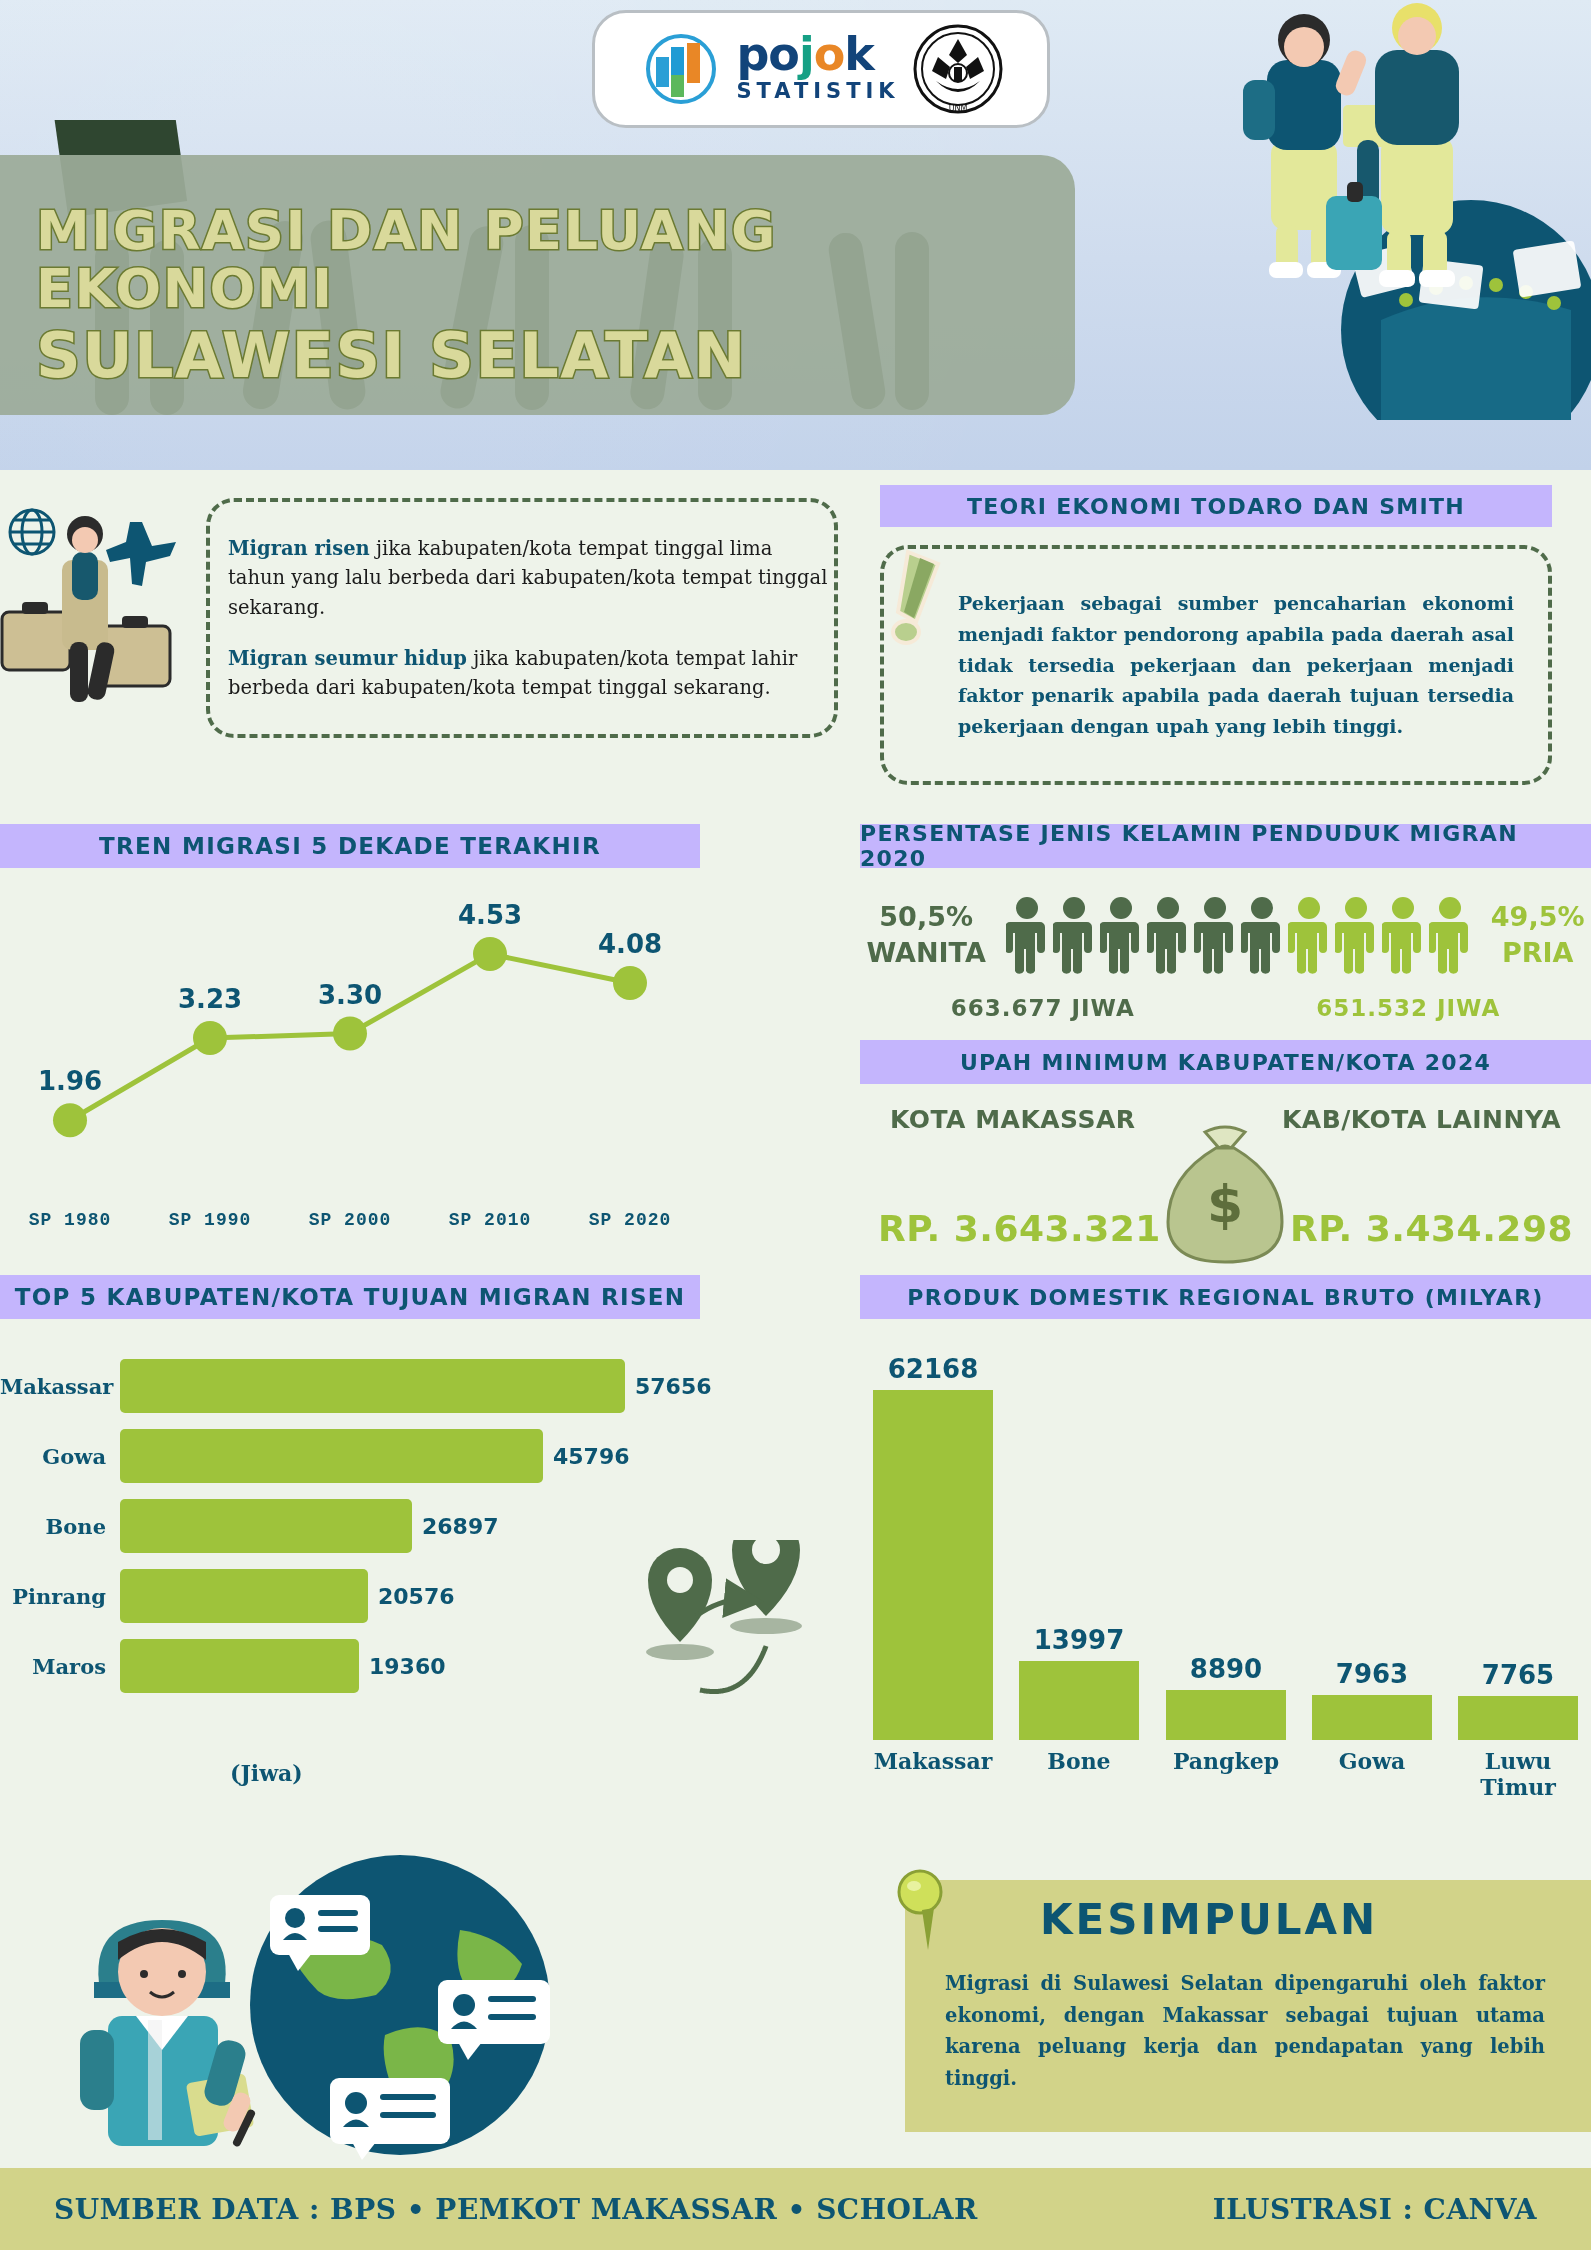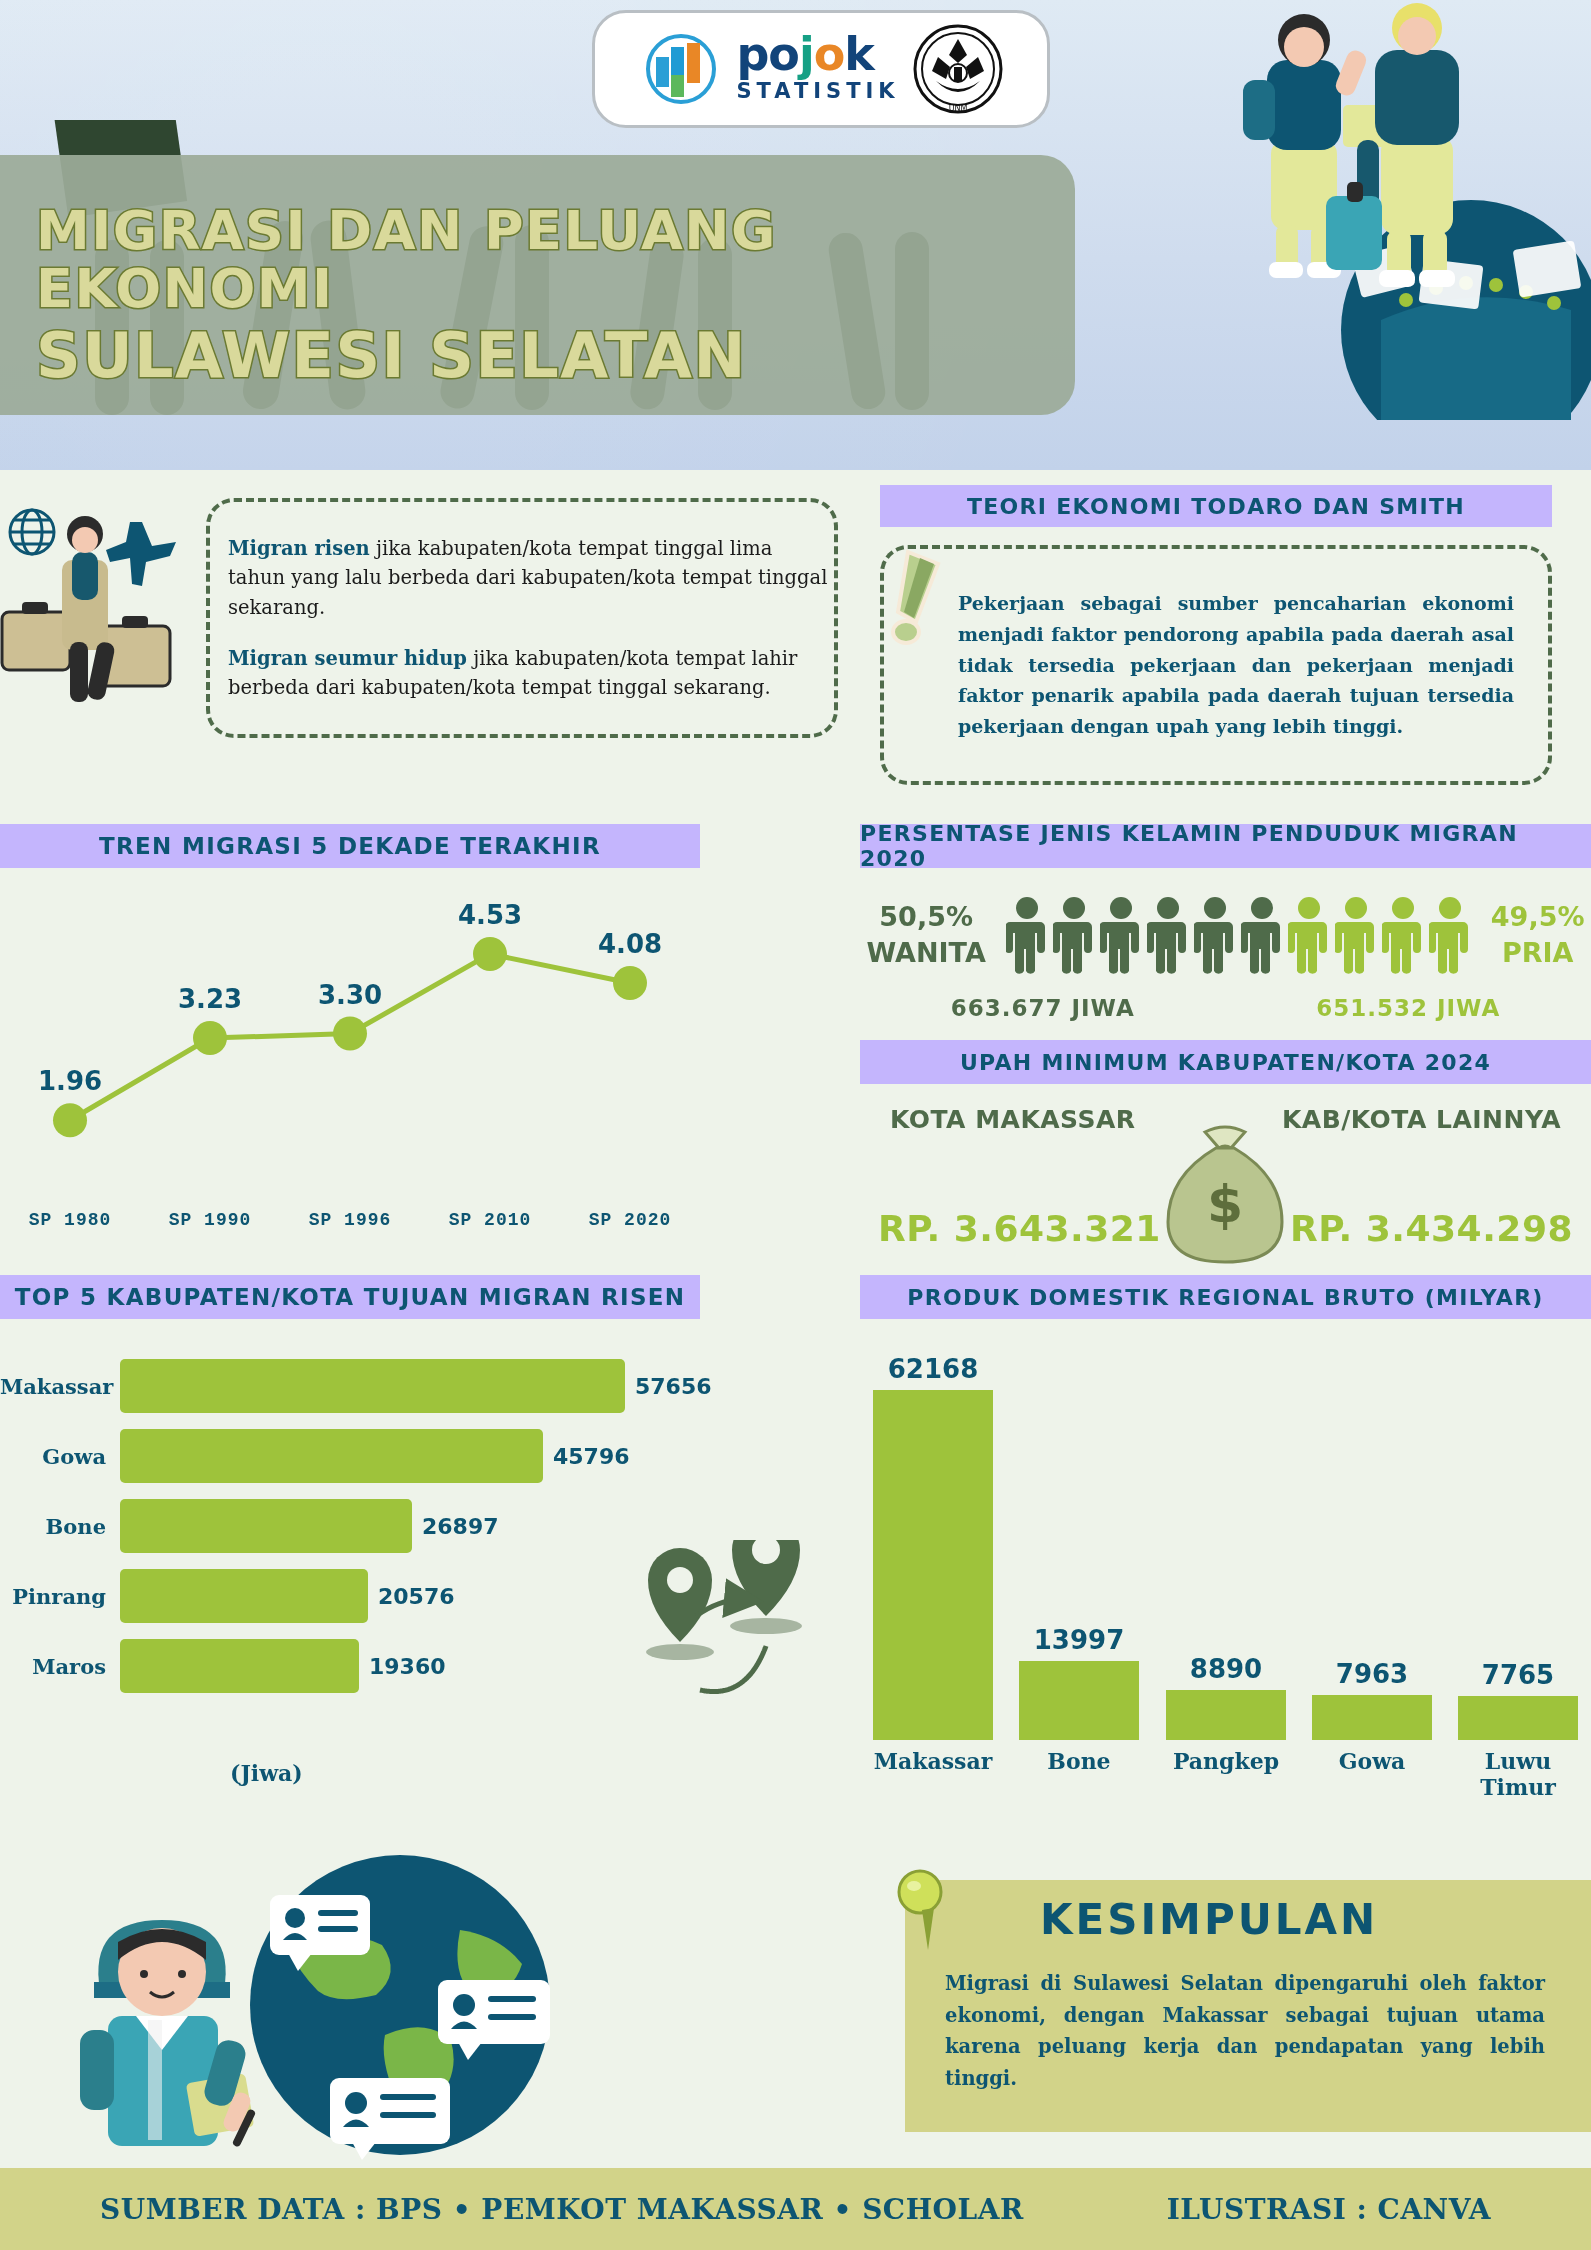--- a/index.html
+++ b/index.html
@@ -132,21 +132,21 @@
   .kes-box { position:absolute; left:905px; top:1880px; width:686px; height:252px; background:#d2d389; }
   .kes-title { position:absolute; left:1040px; top:1895px; color:#0d5572;
      font-family:"DejaVu Sans", sans-serif; font-weight:900; font-size:42px; letter-spacing:3px;}
   .kes-text { position:absolute; left:945px; top:1968px; width:600px; color:#0d5572;
      font-family:"DejaVu Serif", serif; font-weight:700; font-size:19.5px; line-height:1.62; text-align:justify;}
   .pin-icon { position:absolute; left:888px; top:1868px; width:70px; height:90px; }
   .reporter { position:absolute; left:40px; top:1840px; width:560px; height:330px; }
 
   
   .footer { position:absolute; left:0; top:2168px; width:1591px; height:82px; background:#d2d389;
-     display:flex; align-items:center; justify-content:space-between; padding:0 100px; }
+     display:flex; align-items:center; justify-content:space-between; padding:0 54px; }
   .footer span { color:#0d5572; font-family:"DejaVu Serif", serif; font-weight:700; font-size:28px; letter-spacing:.5px;}
 </style>
 </head>
 <body>
 
 <div class="page">
 
   <div class="header">
     <div class="header-noise"></div>
 
@@ -301,21 +301,21 @@
         <text x="350" y="133.5294117647059" text-anchor="middle" font-family="DejaVu Sans" font-weight="900" font-size="26" fill="#0d5572">3.30</text>
         <circle cx="490" cy="83.94117647058825" r="17" fill="#9ec33b"></circle>
         <text x="490" y="53.941176470588246" text-anchor="middle" font-family="DejaVu Sans" font-weight="900" font-size="26" fill="#0d5572">4.53</text>
         <circle cx="630" cy="113.05882352941177" r="17" fill="#9ec33b"></circle>
         <text x="630" y="83.05882352941177" text-anchor="middle" font-family="DejaVu Sans" font-weight="900" font-size="26" fill="#0d5572">4.08</text>
       </svg>
   </div>
   <div class="trend-axis" id="trend-axis">
       <span>SP 1980</span>
       <span>SP 1990</span>
-      <span>SP 1996</span>
+      <span>SP 2000</span>
       <span>SP 2010</span>
       <span>SP 2020</span>
     </div>
 
   <div class="band gender-band">PERSENTASE JENIS KELAMIN PENDUDUK MIGRAN 2020</div>
   <div class="gender-row">
     <div class="gender-side">
       <div>50,5%</div>
       <div>WANITA</div>
     </div>

